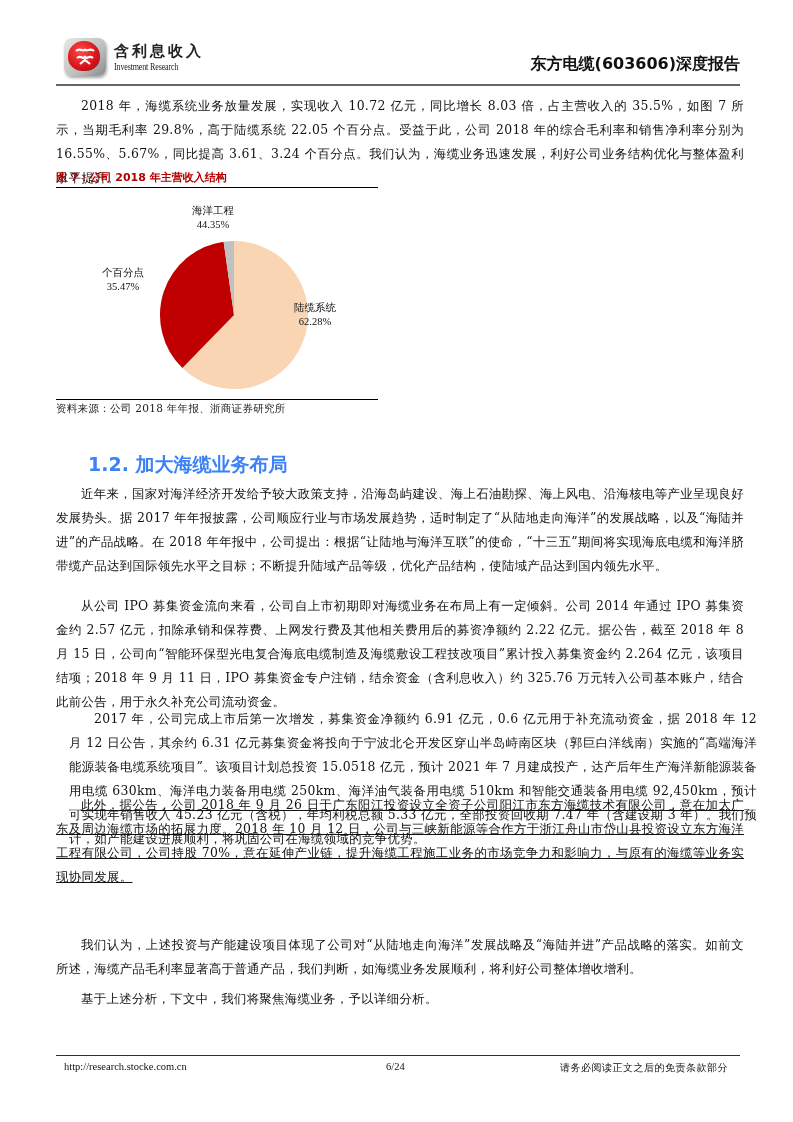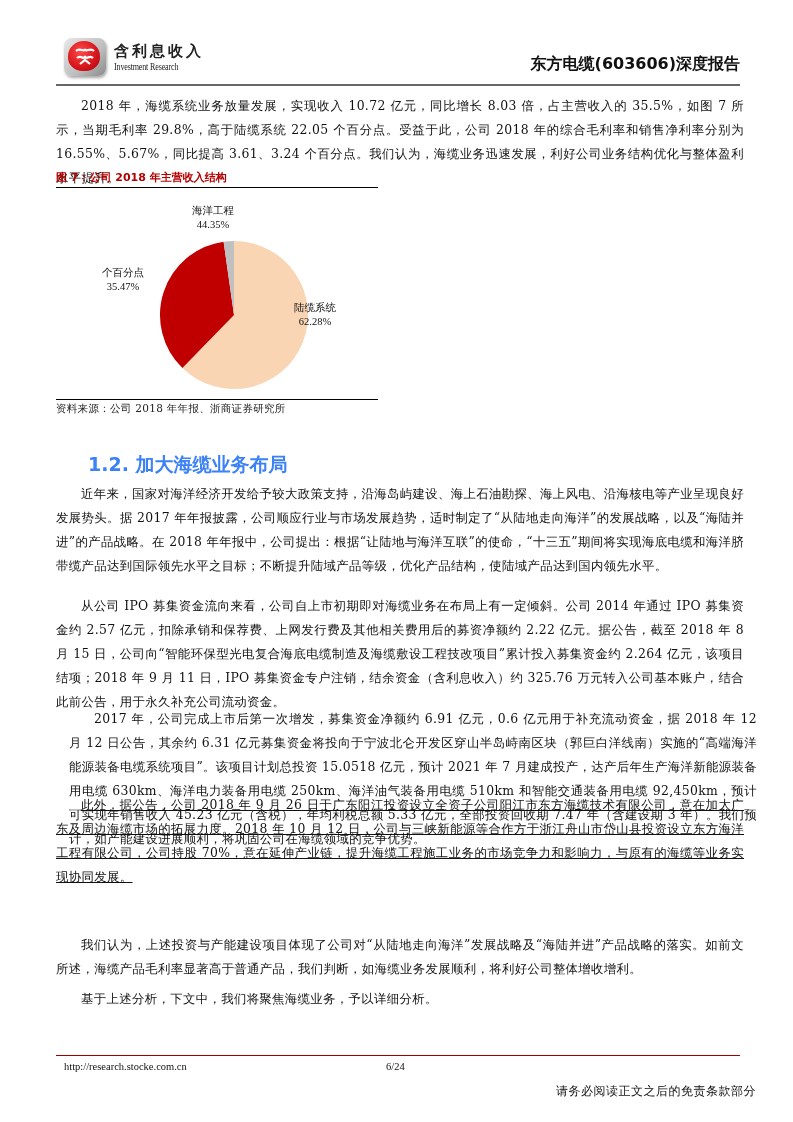--- a/index.html
+++ b/index.html
@@ -62,21 +62,21 @@
       position: absolute; left: 56px; top: 402px;
       font-size: 10.5px; color: #222; letter-spacing: 0.3px;
     }
     .section-title {
       position: absolute; left: 56px; top: 452px;
       font-family: "DejaVu Sans", sans-serif; font-size: 19px; font-weight: bold; color: #3b82f6; margin-left: 32px;
     }
     .footer-rule { position: absolute; left: 56px; top: 1055px; width: 684px; height: 1px; background: #a00000; }
     .footer-url { position: absolute; left: 56px; top: 1061px; font-family: "Liberation Serif", serif; font-size: 10.5px; color: #111; margin-left: 8px; }
     .footer-page { position: absolute; left: 386px; top: 1061px; font-family: "Liberation Serif", serif; font-size: 10.5px; color: #111; }
-    .footer-note { position: absolute; right: 37px; top: 1061px; font-size: 12px; color: #111; letter-spacing: 0.5px; margin-top: 22px; }
+    .footer-note { position: absolute; right: 65px; top: 1061px; font-size: 10px; color: #111; letter-spacing: 0.5px; }
   </style>
 </head>
 <body>
 
 <div class="header">
   <div class="logo-mark">
     <div class="inner"></div>
     <svg width="26" height="24" viewBox="0 0 26 24">
       <path d="M4 6 C8 2, 12 8, 13 4 C14 8, 18 2, 22 6" stroke="#fff" stroke-width="2.2" fill="none"></path>
       <path d="M5 13 C9 9, 12 16, 13 11 C14 16, 17 9, 21 13" stroke="#fff" stroke-width="2.2" fill="none"></path>

